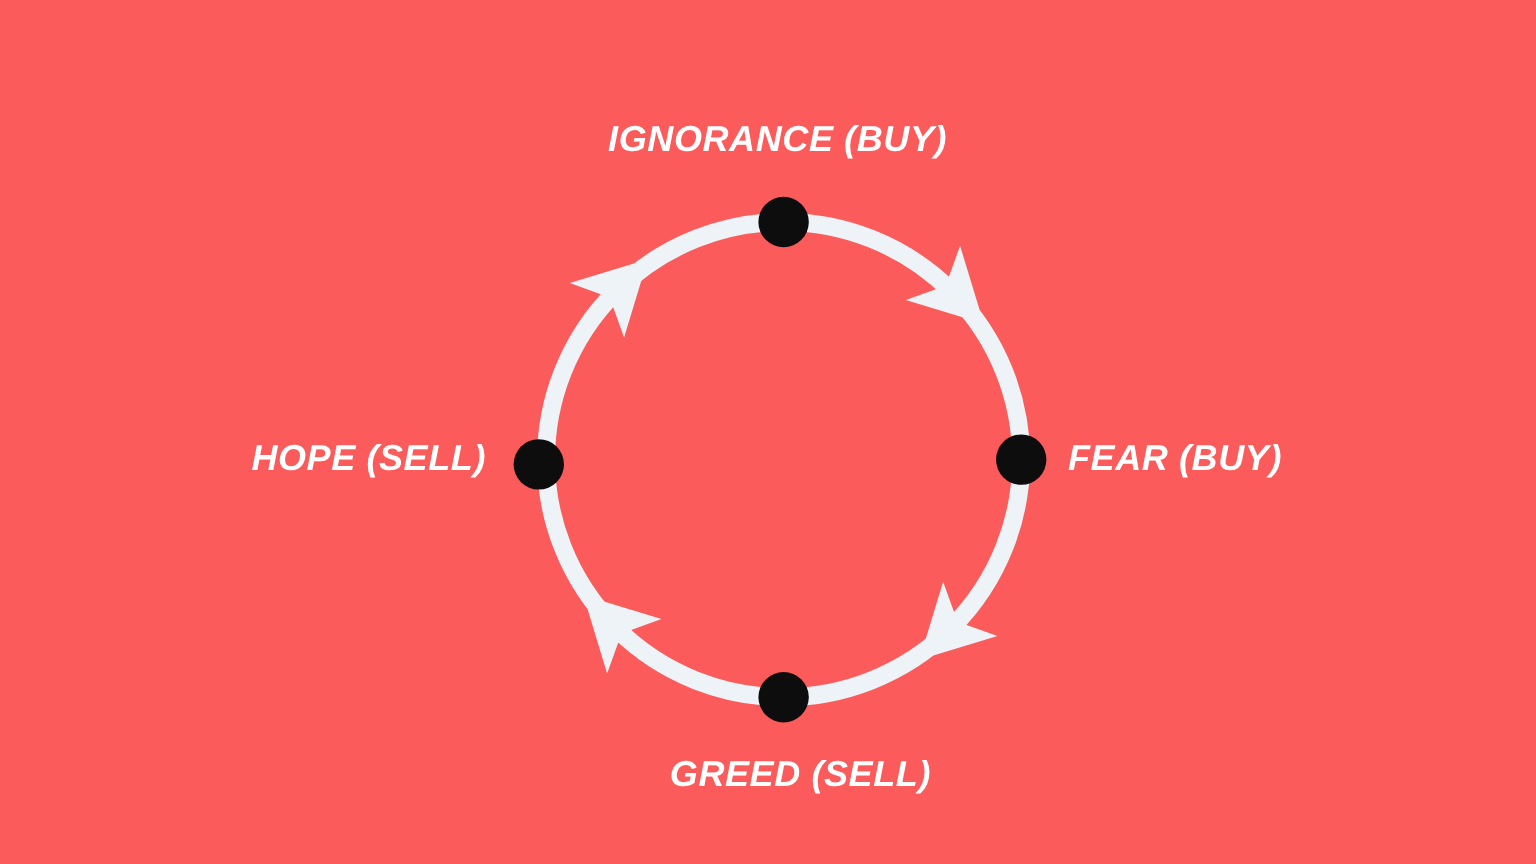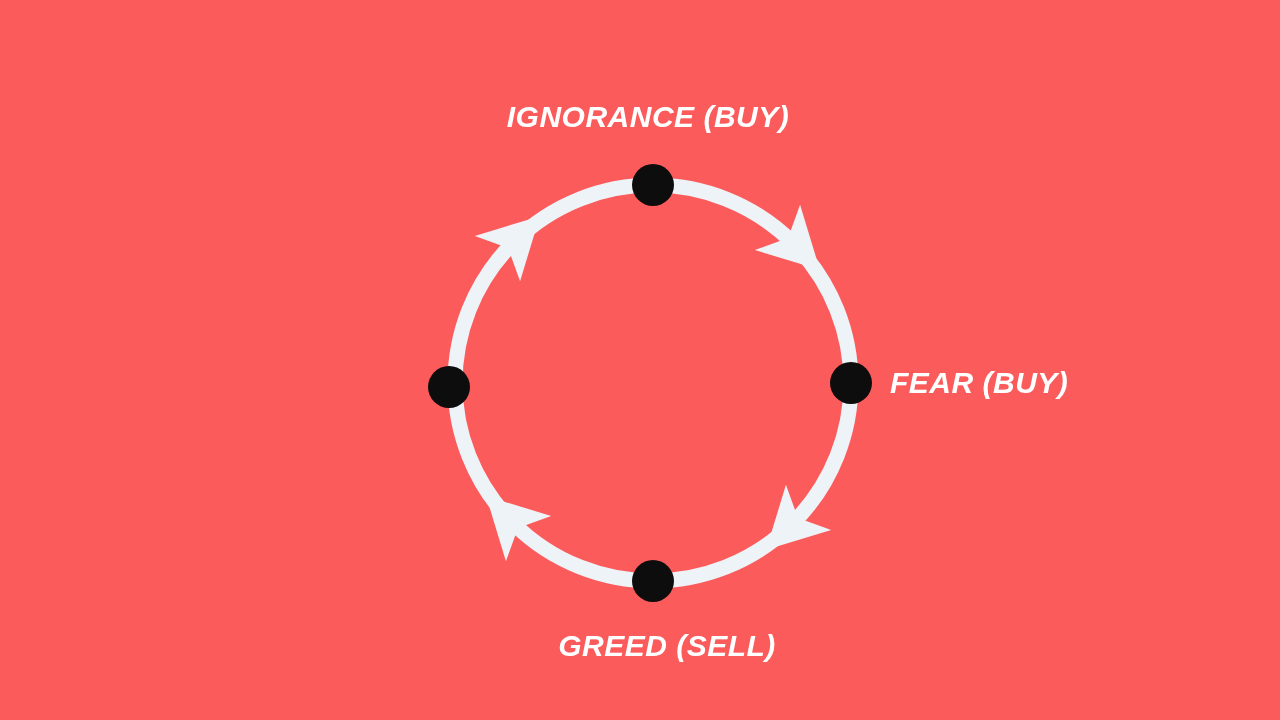--- a/index.html
+++ b/index.html
@@ -81,14 +81,15 @@
     <circle class="dot" cx="653" cy="581" r="21"></circle>
     <circle class="dot" cx="449" cy="387" r="21"></circle>
   </svg>
 
   <div class="node-label label-top">IGNORANCE (BUY)</div>
 
   <div class="node-label label-right">FEAR (BUY)</div>
 
   <div class="node-label label-bottom">GREED (SELL)</div>
 
+  <div class="node-label label-left">HOPE (SELL)</div>
 
 </div>
 
 </body></html>

